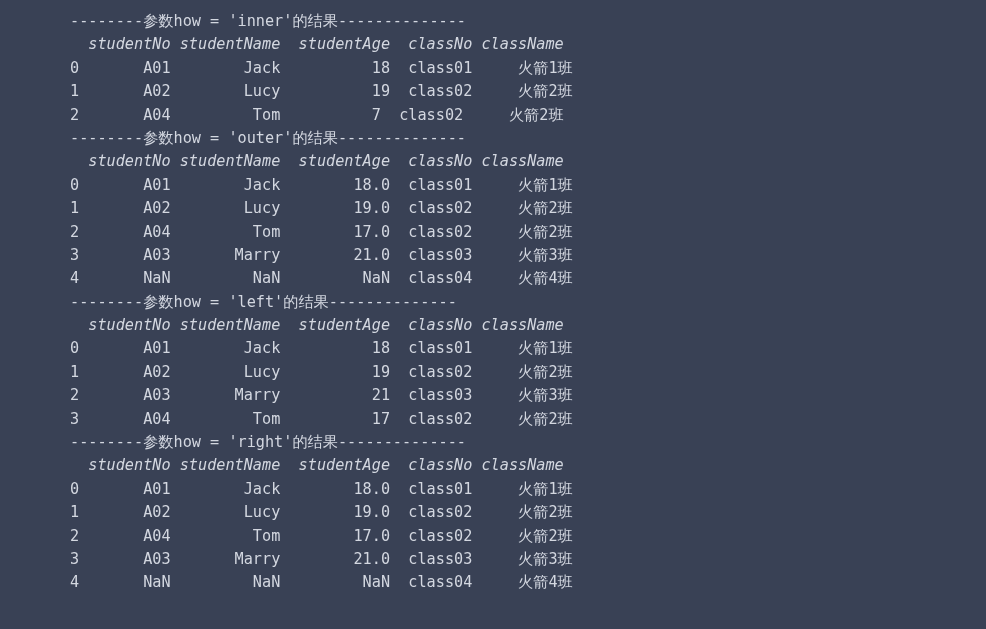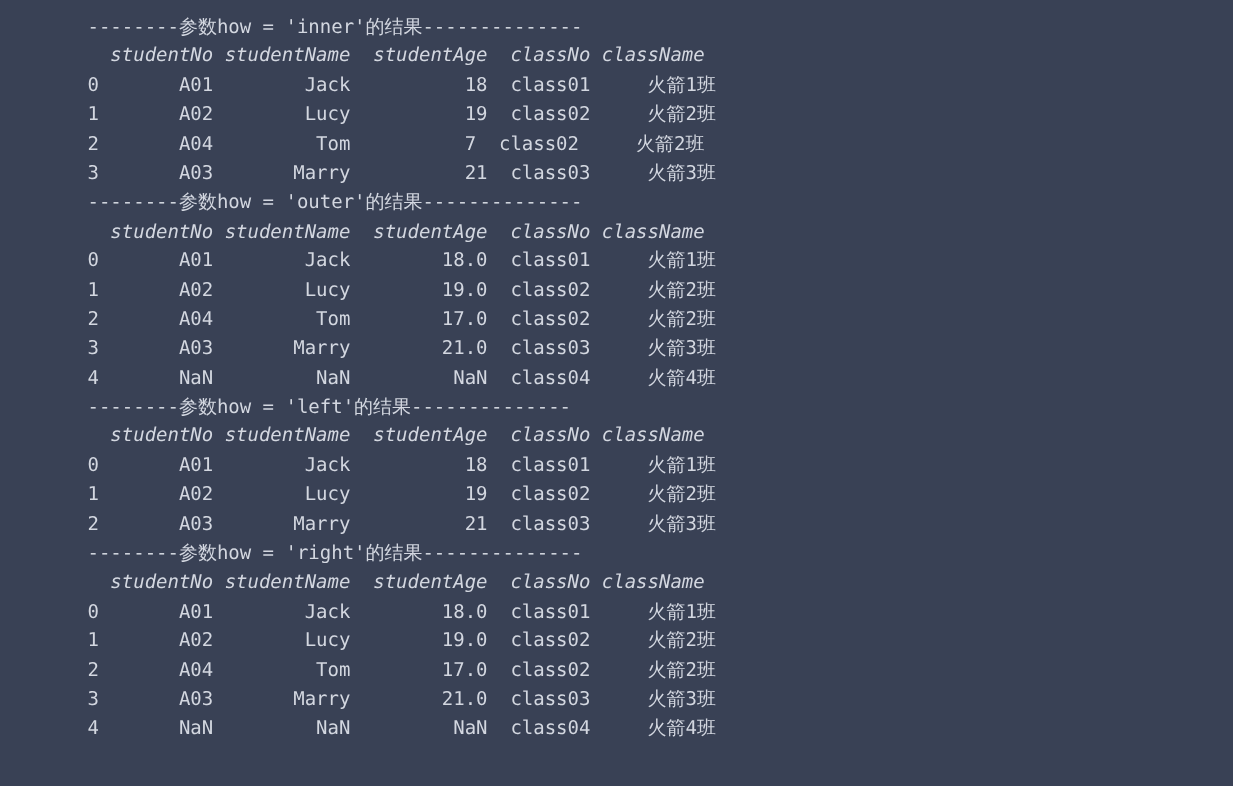--- a/index.html
+++ b/index.html
@@ -35,33 +35,33 @@
 </style>
 </head>
 <body>
 
 <div id="console">
     <div class="line sep">--------参数how = 'inner'的结果--------------</div>
     <div class="line header-line">  studentNo studentName  studentAge  classNo className</div>
     <div class="line row-line">0       A01        Jack          18  class01     火箭1班</div>
     <div class="line row-line">1       A02        Lucy          19  class02     火箭2班</div>
     <div class="line row-line">2       A04         Tom          7  class02     火箭2班</div>
-    <div class="line row-line">3       A03       Marry          21  class03     火箭3班</div>
     <div class="line sep">--------参数how = 'outer'的结果--------------</div>
     <div class="line header-line">  studentNo studentName  studentAge  classNo className</div>
     <div class="line row-line">0       A01        Jack        18.0  class01     火箭1班</div>
     <div class="line row-line">1       A02        Lucy        19.0  class02     火箭2班</div>
     <div class="line row-line">2       A04         Tom        17.0  class02     火箭2班</div>
     <div class="line row-line">3       A03       Marry        21.0  class03     火箭3班</div>
     <div class="line row-line">4       NaN         NaN         NaN  class04     火箭4班</div>
     <div class="line sep">--------参数how = 'left'的结果--------------</div>
     <div class="line header-line">  studentNo studentName  studentAge  classNo className</div>
     <div class="line row-line">0       A01        Jack          18  class01     火箭1班</div>
     <div class="line row-line">1       A02        Lucy          19  class02     火箭2班</div>
     <div class="line row-line">2       A03       Marry          21  class03     火箭3班</div>
+    <div class="line row-line">3       A04         Tom          17  class02     火箭2班</div>
     <div class="line sep">--------参数how = 'right'的结果--------------</div>
     <div class="line header-line">  studentNo studentName  studentAge  classNo className</div>
     <div class="line row-line">0       A01        Jack        18.0  class01     火箭1班</div>
     <div class="line row-line">1       A02        Lucy        19.0  class02     火箭2班</div>
     <div class="line row-line">2       A04         Tom        17.0  class02     火箭2班</div>
     <div class="line row-line">3       A03       Marry        21.0  class03     火箭3班</div>
     <div class="line row-line">4       NaN         NaN         NaN  class04     火箭4班</div>
   </div>
 
 </body></html>

